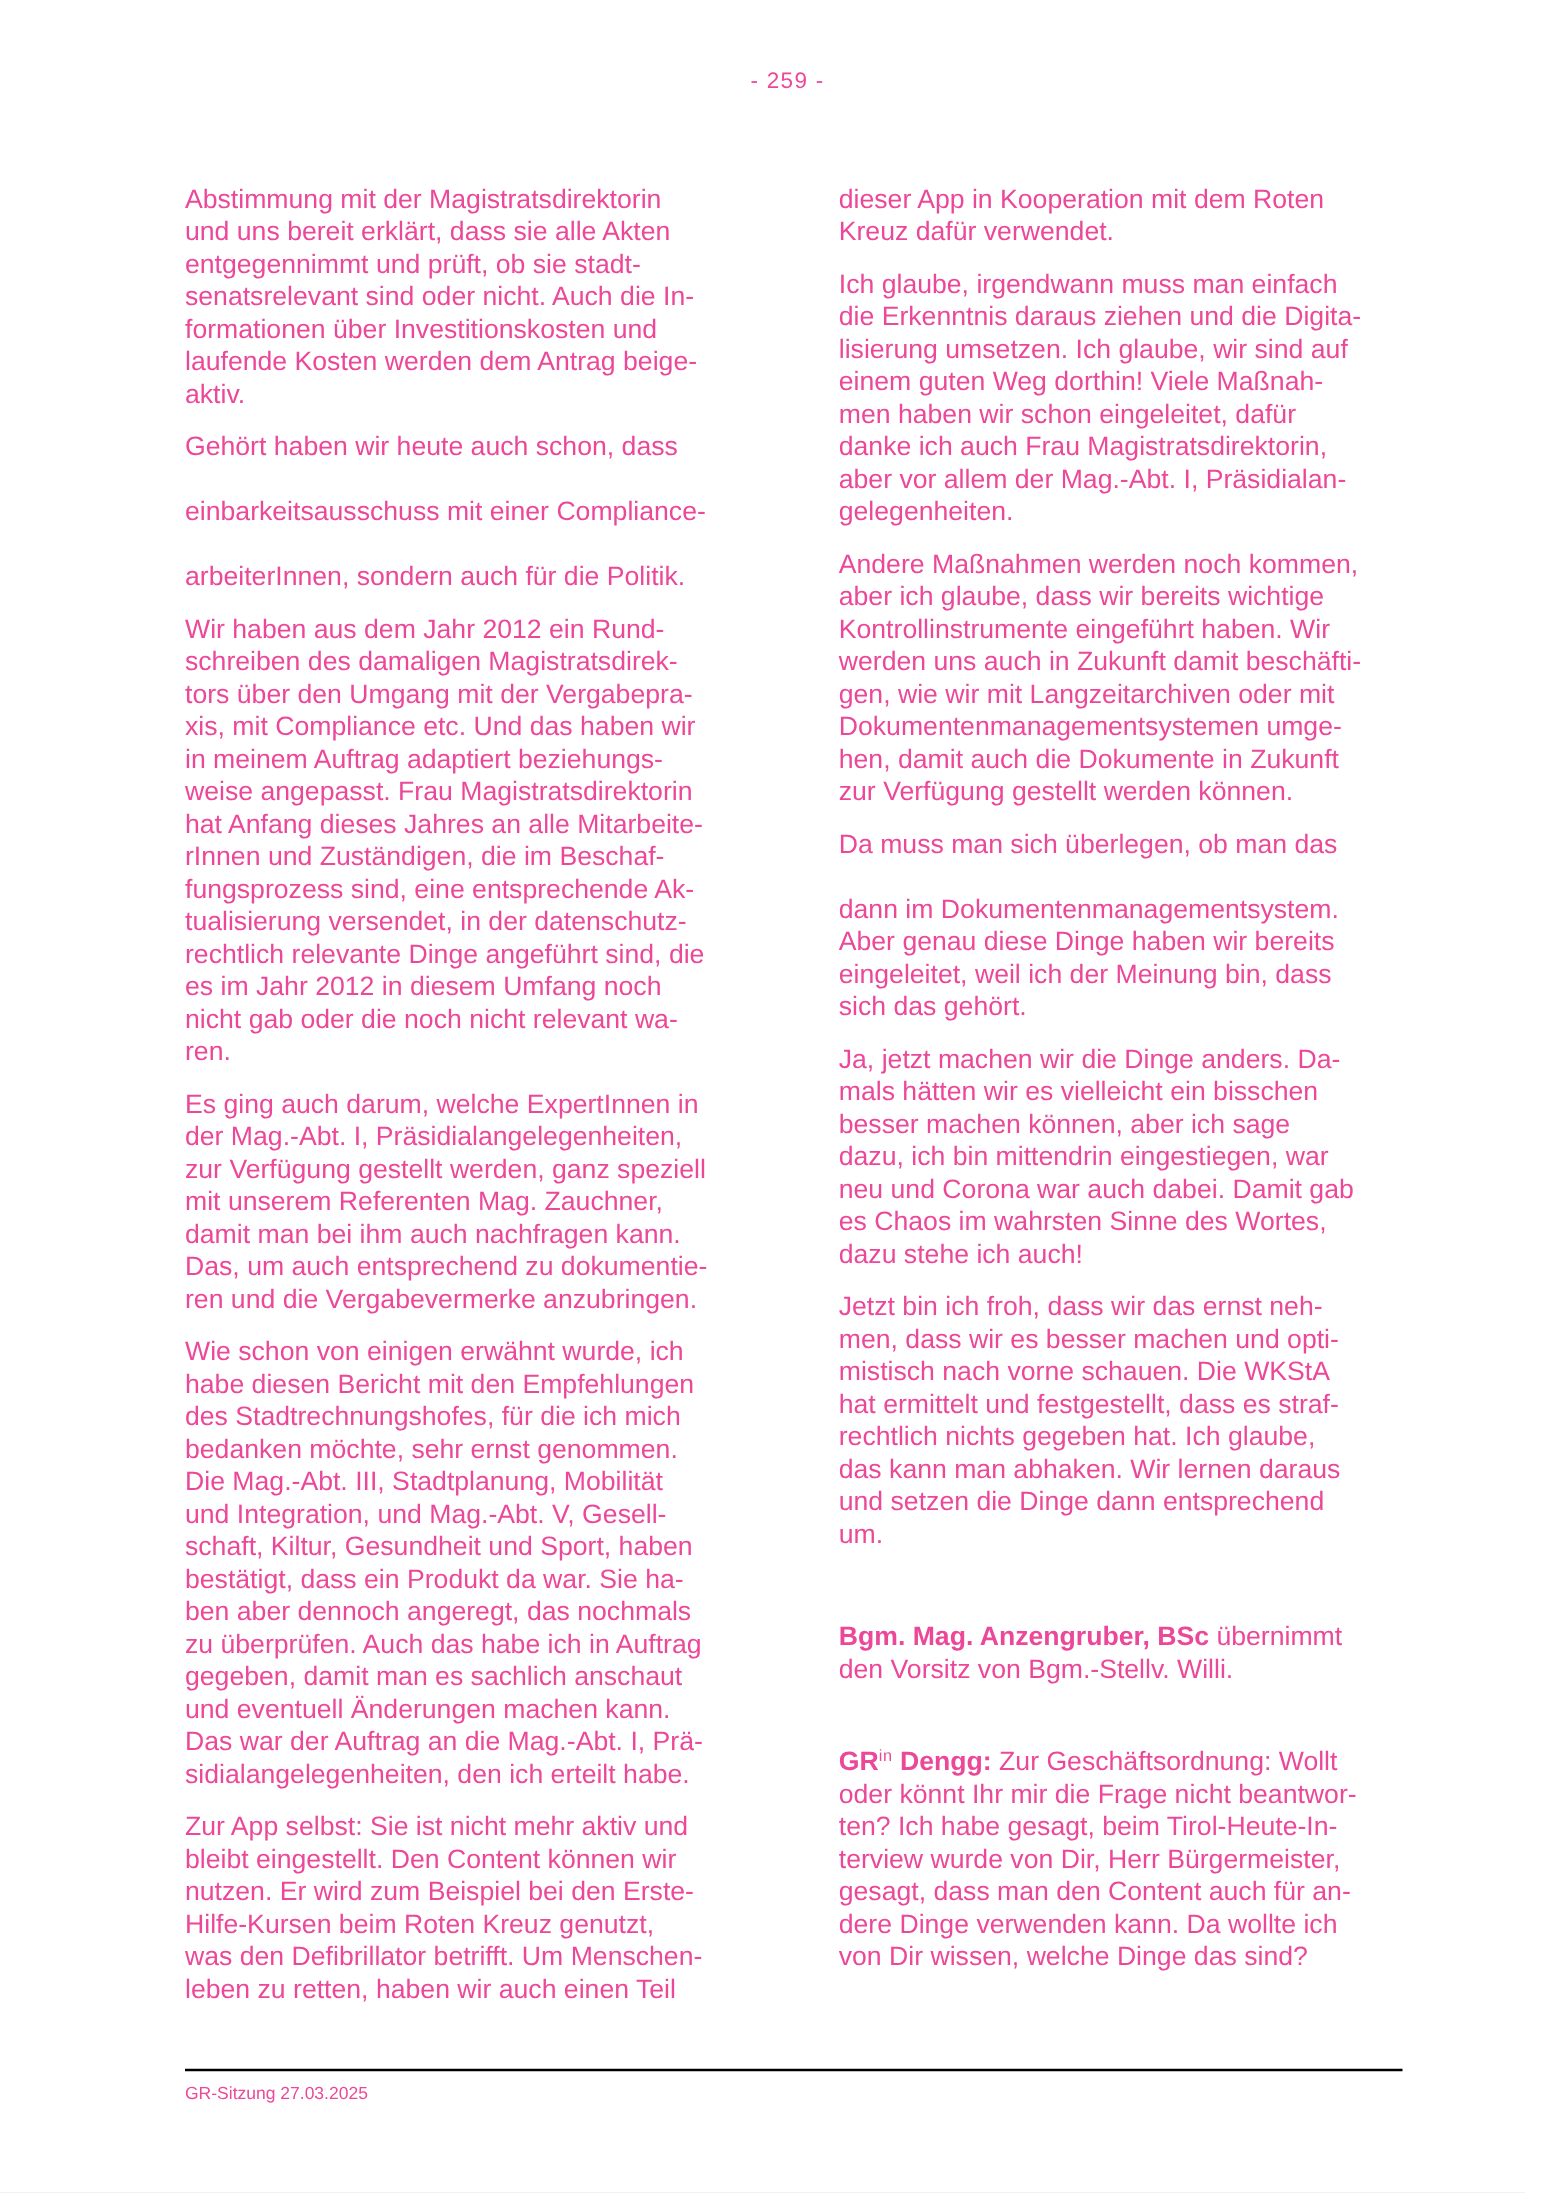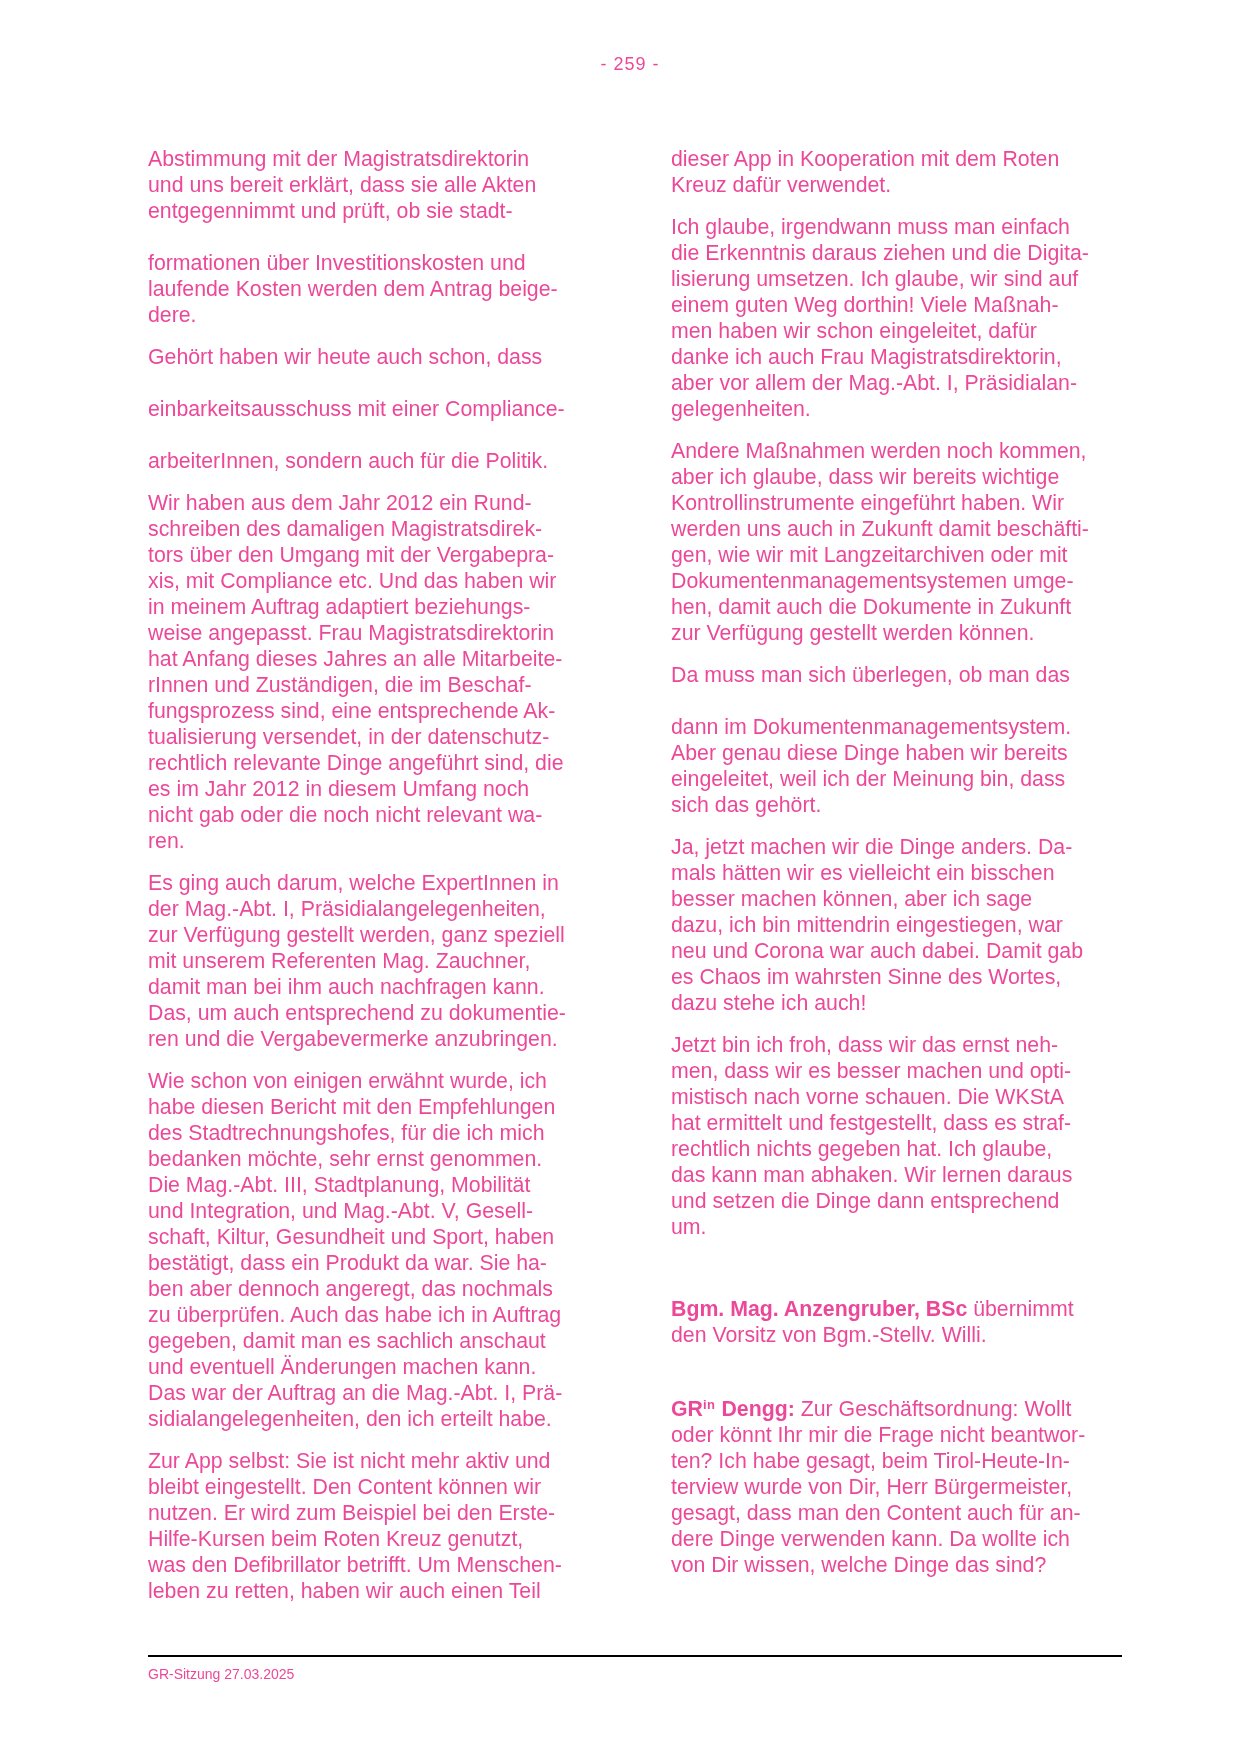--- a/index.html
+++ b/index.html
@@ -41,21 +41,21 @@
     white-space: nowrap;
   }
   .para {
     margin: 0 0 16px 0;
   }
   .para.space-large { margin-top: 56px; }
   .para.space-medium { margin-top: 44px; }
   .bold { font-weight: bold; }
   .sup {
     font-size: 13px;
-    font-weight: bold;
+    font-weight: normal;
     vertical-align: 7px;
     letter-spacing: 0.5px;
   }
   .footer-line {
     position: absolute;
     left: 148px;
     top: 1655px;
     width: 974px;
     border-top: 2px solid #000;
   }
@@ -68,21 +68,21 @@
   }
 </style>
 </head>
 <body>
 
 <div class="page">
   <div class="page-number">- 259 -</div>
 
   <div class="content">
     <div class="col" id="col-left">
-        <p class="para"><span>Abstimmung mit der Magistratsdirektorin</span><br><span>und uns bereit erklärt, dass sie alle Akten</span><br><span>entgegennimmt und prüft, ob sie stadt-</span><br><br><span>formationen über Investitionskosten und</span><br><span>laufende Kosten werden dem Antrag beige-</span><br><span>dere.</span></p>
+        <p class="para"><span>Abstimmung mit der Magistratsdirektorin</span><br><span>und uns bereit erklärt, dass sie alle Akten</span><br><span>entgegennimmt und prüft, ob sie stadt-</span><br><span>senatsrelevant sind oder nicht. Auch die In-</span><br><span>formationen über Investitionskosten und</span><br><span>laufende Kosten werden dem Antrag beige-</span><br><span>aktiv.</span></p>
         <p class="para"><span>Gehört haben wir heute auch schon, dass</span><br><br><span>einbarkeitsausschuss mit einer Compliance-</span><br><br><span>arbeiterInnen, sondern auch für die Politik.</span></p>
         <p class="para"><span>Wir haben aus dem Jahr 2012 ein Rund-</span><br><span>schreiben des damaligen Magistratsdirek-</span><br><span>tors über den Umgang mit der Vergabepra-</span><br><span>xis, mit Compliance etc. Und das haben wir</span><br><span>in meinem Auftrag adaptiert beziehungs-</span><br><span>weise angepasst. Frau Magistratsdirektorin</span><br><span>hat Anfang dieses Jahres an alle Mitarbeite-</span><br><span>rInnen und Zuständigen, die im Beschaf-</span><br><span>fungsprozess sind, eine entsprechende Ak-</span><br><span>tualisierung versendet, in der datenschutz-</span><br><span>rechtlich relevante Dinge angeführt sind, die</span><br><span>es im Jahr 2012 in diesem Umfang noch</span><br><span>nicht gab oder die noch nicht relevant wa-</span><br><span>ren.</span></p>
         <p class="para"><span>Es ging auch darum, welche ExpertInnen in</span><br><span>der Mag.-Abt. I, Präsidialangelegenheiten,</span><br><span>zur Verfügung gestellt werden, ganz speziell</span><br><span>mit unserem Referenten Mag. Zauchner,</span><br><span>damit man bei ihm auch nachfragen kann.</span><br><span>Das, um auch entsprechend zu dokumentie-</span><br><span>ren und die Vergabevermerke anzubringen.</span></p>
         <p class="para"><span>Wie schon von einigen erwähnt wurde, ich</span><br><span>habe diesen Bericht mit den Empfehlungen</span><br><span>des Stadtrechnungshofes, für die ich mich</span><br><span>bedanken möchte, sehr ernst genommen.</span><br><span>Die Mag.-Abt. III, Stadtplanung, Mobilität</span><br><span>und Integration, und Mag.-Abt. V, Gesell-</span><br><span>schaft, Kiltur, Gesundheit und Sport, haben</span><br><span>bestätigt, dass ein Produkt da war. Sie ha-</span><br><span>ben aber dennoch angeregt, das nochmals</span><br><span>zu überprüfen. Auch das habe ich in Auftrag</span><br><span>gegeben, damit man es sachlich anschaut</span><br><span>und eventuell Änderungen machen kann.</span><br><span>Das war der Auftrag an die Mag.-Abt. I, Prä-</span><br><span>sidialangelegenheiten, den ich erteilt habe.</span></p>
         <p class="para"><span>Zur App selbst: Sie ist nicht mehr aktiv und</span><br><span>bleibt eingestellt. Den Content können wir</span><br><span>nutzen. Er wird zum Beispiel bei den Erste-</span><br><span>Hilfe-Kursen beim Roten Kreuz genutzt,</span><br><span>was den Defibrillator betrifft. Um Menschen-</span><br><span>leben zu retten, haben wir auch einen Teil</span></p>
       </div>
     <div class="col" id="col-right">
         <p class="para"><span>dieser App in Kooperation mit dem Roten</span><br><span>Kreuz dafür verwendet.</span></p>
         <p class="para"><span>Ich glaube, irgendwann muss man einfach</span><br><span>die Erkenntnis daraus ziehen und die Digita-</span><br><span>lisierung umsetzen. Ich glaube, wir sind auf</span><br><span>einem guten Weg dorthin! Viele Maßnah-</span><br><span>men haben wir schon eingeleitet, dafür</span><br><span>danke ich auch Frau Magistratsdirektorin,</span><br><span>aber vor allem der Mag.-Abt. I, Präsidialan-</span><br><span>gelegenheiten.</span></p>
         <p class="para"><span>Andere Maßnahmen werden noch kommen,</span><br><span>aber ich glaube, dass wir bereits wichtige</span><br><span>Kontrollinstrumente eingeführt haben. Wir</span><br><span>werden uns auch in Zukunft damit beschäfti-</span><br><span>gen, wie wir mit Langzeitarchiven oder mit</span><br><span>Dokumentenmanagementsystemen umge-</span><br><span>hen, damit auch die Dokumente in Zukunft</span><br><span>zur Verfügung gestellt werden können.</span></p>

